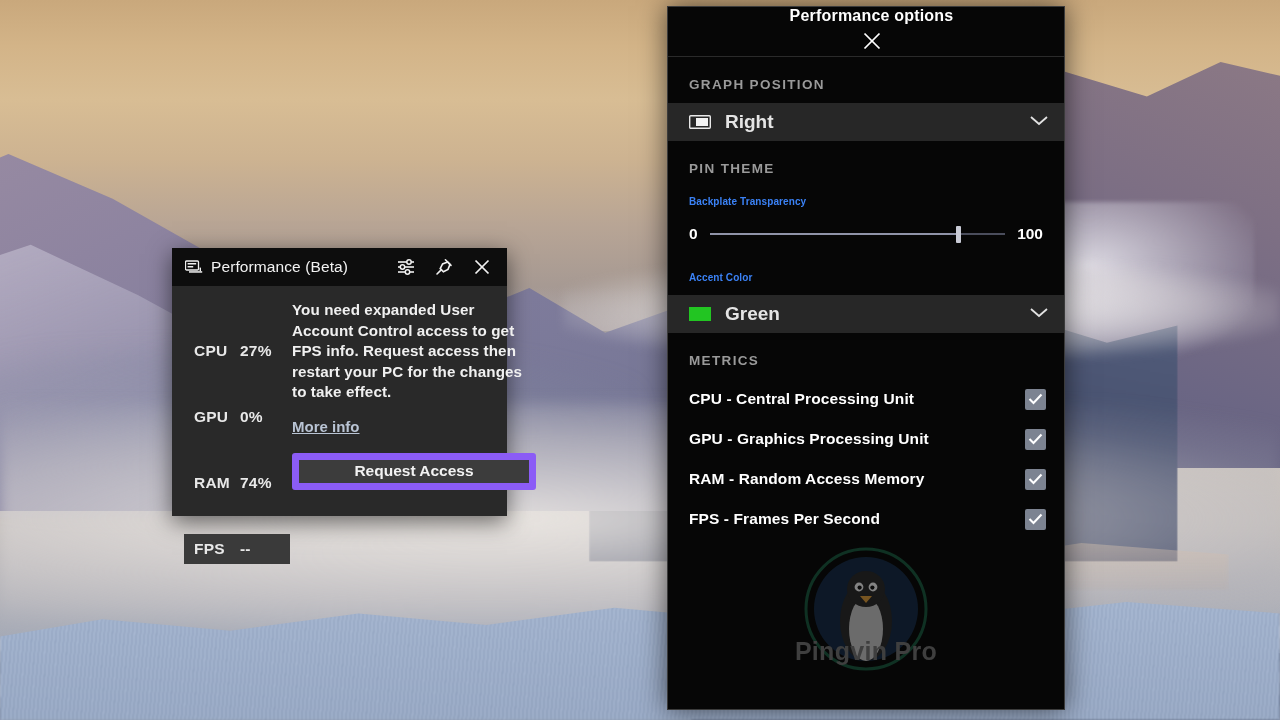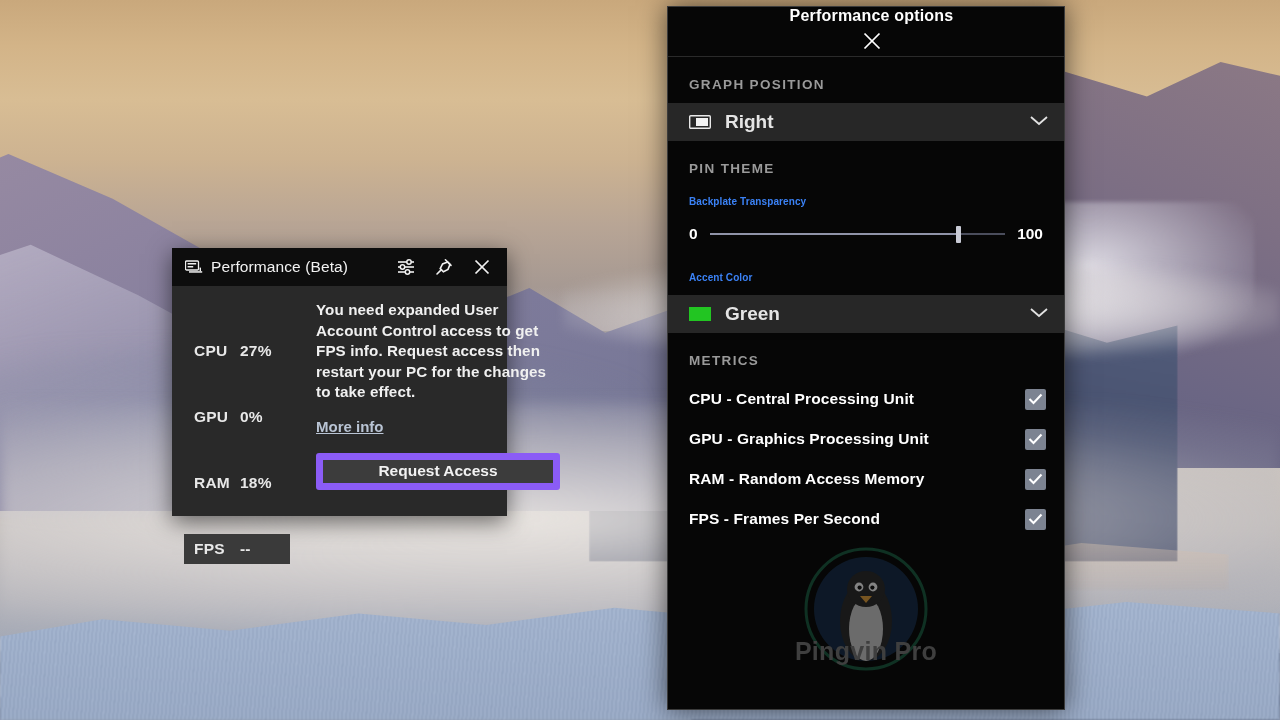--- a/index.html
+++ b/index.html
@@ -115,21 +115,21 @@
   }
   .pw-body { display:flex; padding:14px 0 0 0; height:230px; position:relative; }
   .pw-metrics { width:118px; flex:none; padding-left:12px; }
   .pw-mrow {
     display:flex; align-items:center; height:30px; padding:0 8px 0 10px;
     font-size:15.5px; color:#e8e8e8; letter-spacing:.2px;margin-top:36px;
   }
   .pw-mrow.active { background:#3a3a3a; }
   .pw-mlabel { width:46px; flex:none; font-weight:bold; }
   .pw-mval { font-weight:bold; }
-  .pw-right { flex:1; padding:0 22px 0 2px;margin-left:24px; }
+  .pw-right { flex:1; padding:0 22px 0 2px; }
   .pw-msg {
     font-size:15.2px; color:#f0f0f0; line-height:20.5px; font-weight:bold;
     letter-spacing:.1px; max-width:244px;
   }
   .pw-link {
     display:inline-block; margin-top:15px; font-size:15px; color:#b9c4d4;
     text-decoration:underline; cursor:pointer; font-weight:bold;
   }
   .pw-btn {
     margin-top:17px; width:244px; height:37px; background:#3c3c3c;
@@ -270,21 +270,21 @@
         <div class="pw-mrow">
           <span class="pw-mlabel">CPU</span>
           <span class="pw-mval">27%</span>
         </div>
         <div class="pw-mrow">
           <span class="pw-mlabel">GPU</span>
           <span class="pw-mval">0%</span>
         </div>
         <div class="pw-mrow">
           <span class="pw-mlabel">RAM</span>
-          <span class="pw-mval">18%</span>
+          <span class="pw-mval">74%</span>
         </div>
         <div class="pw-mrow active">
           <span class="pw-mlabel">FPS</span>
           <span class="pw-mval">--</span>
         </div>
       </div>
 
       <div class="pw-right">
         <div class="pw-msg">You need expanded User Account Control access to get FPS info. Request access then restart your PC for the changes to take effect.</div>
         <span class="pw-link">More info</span>

